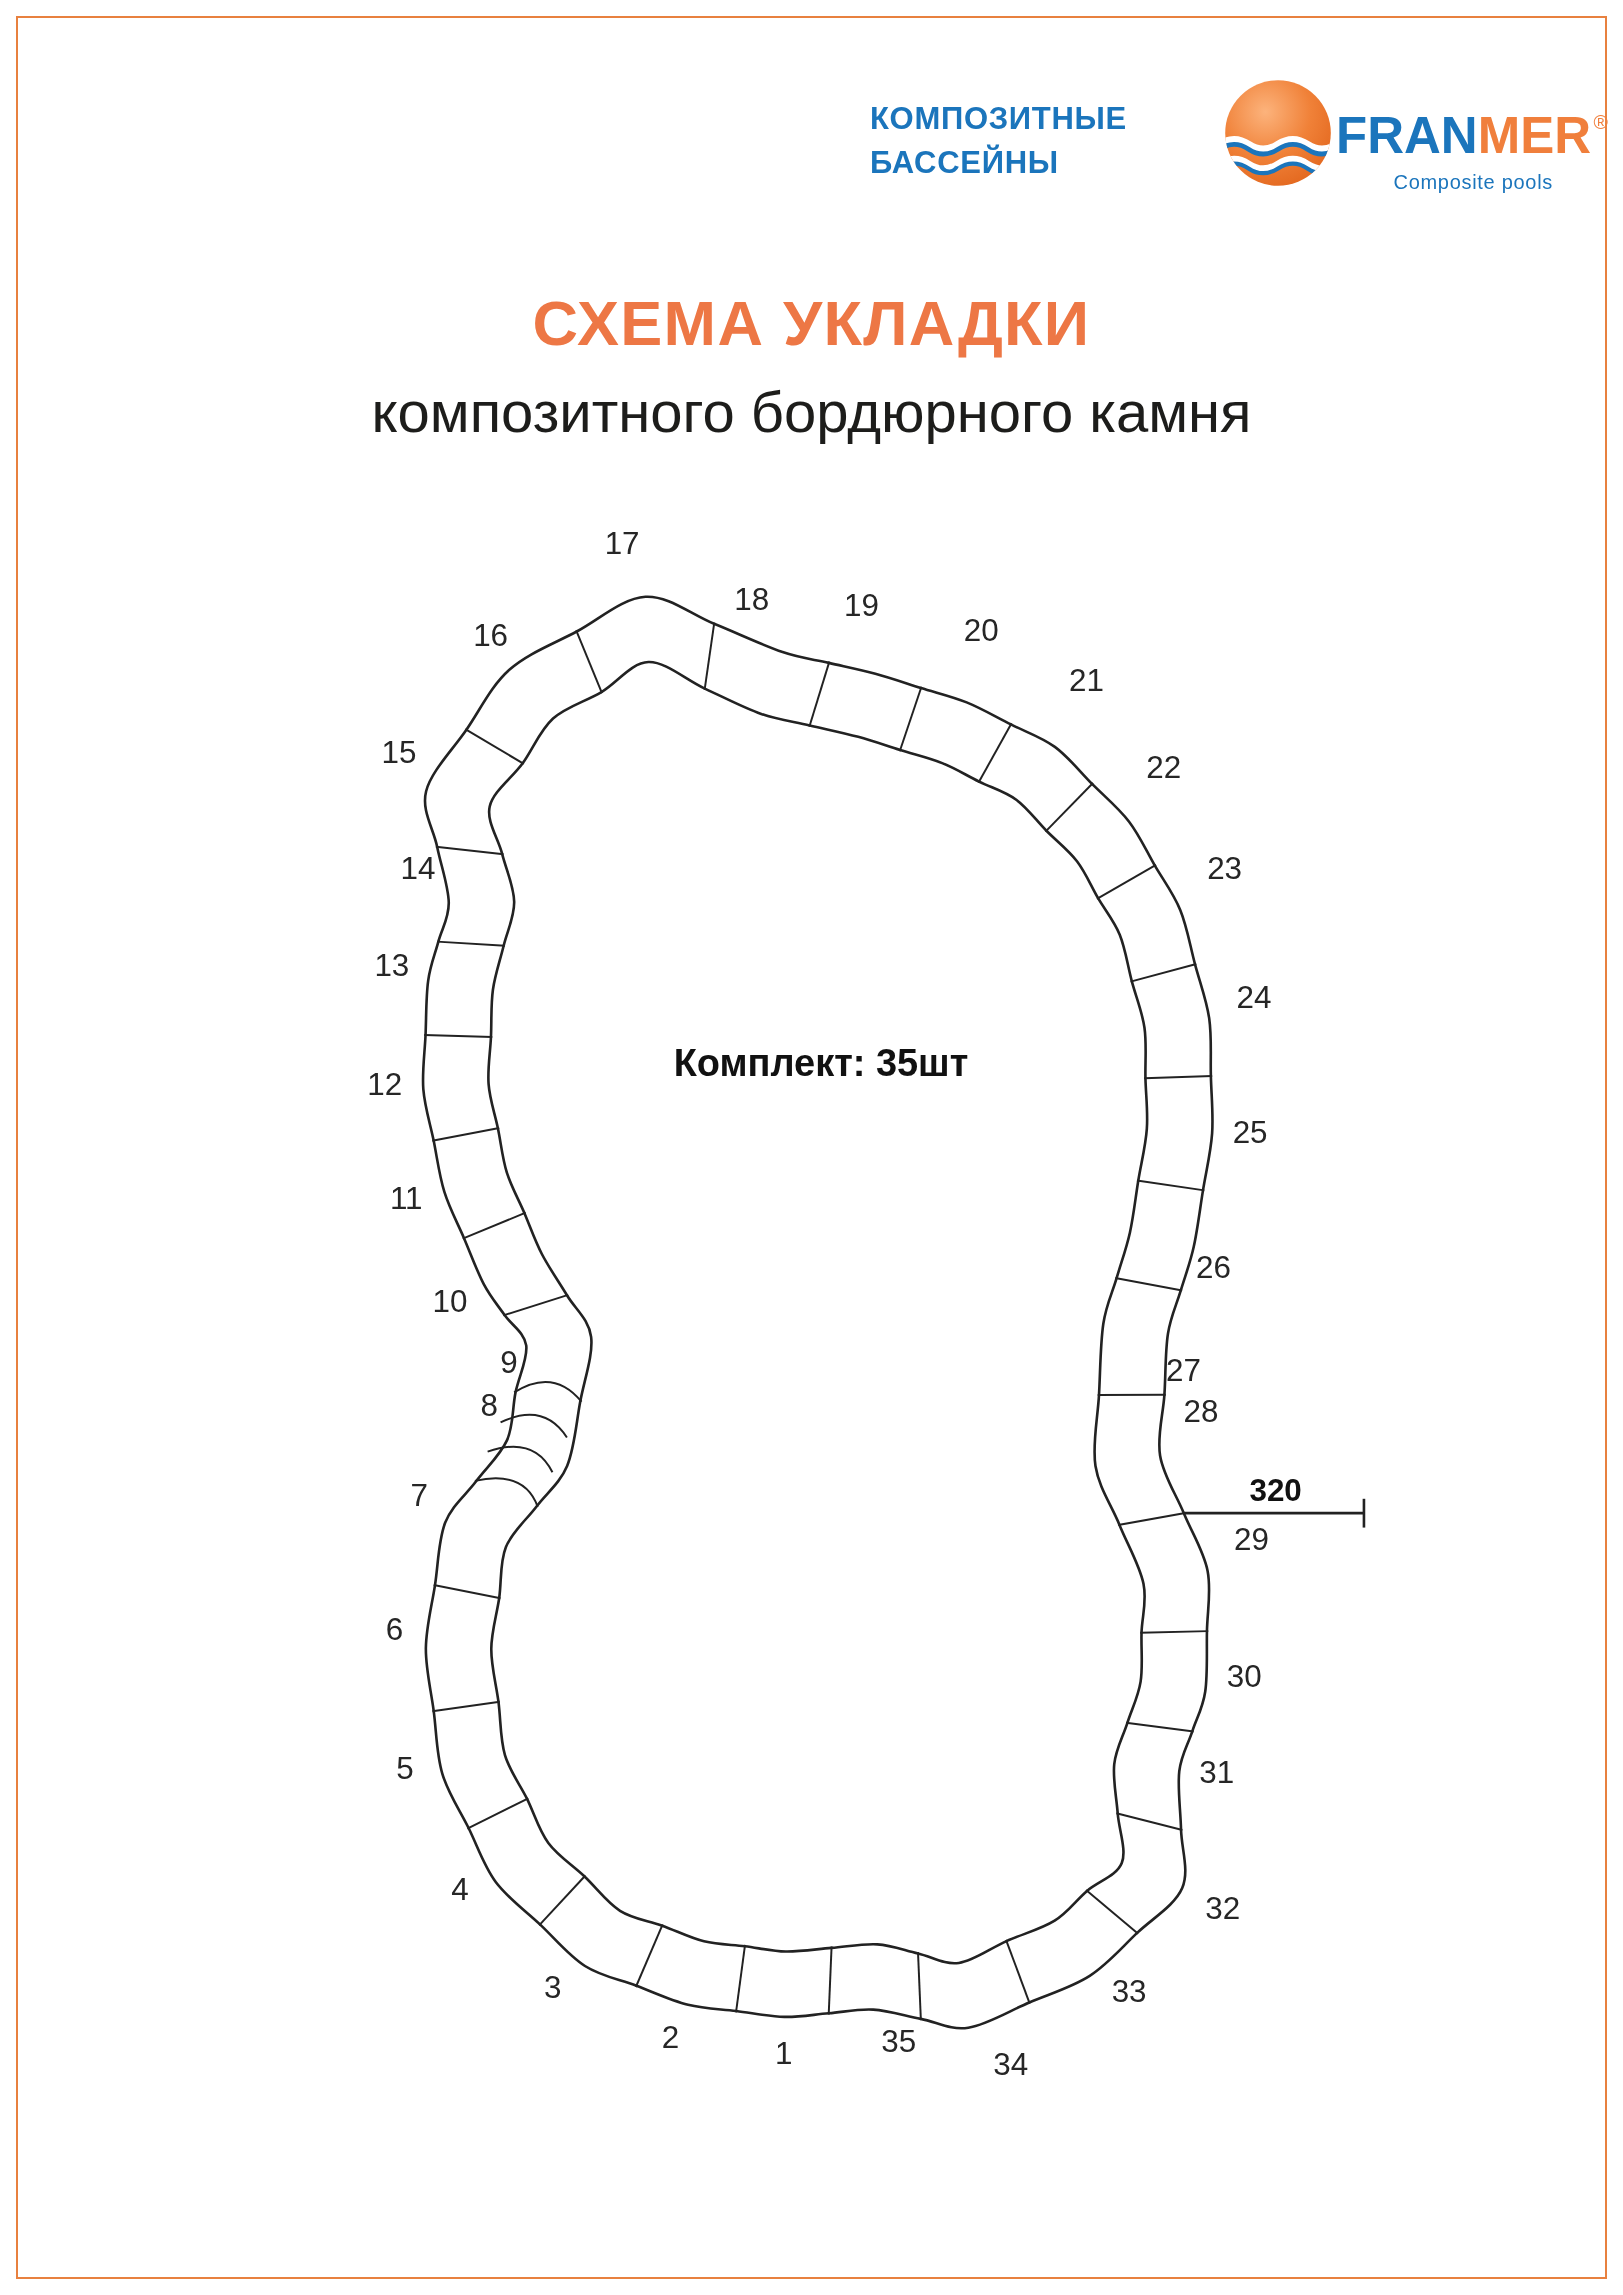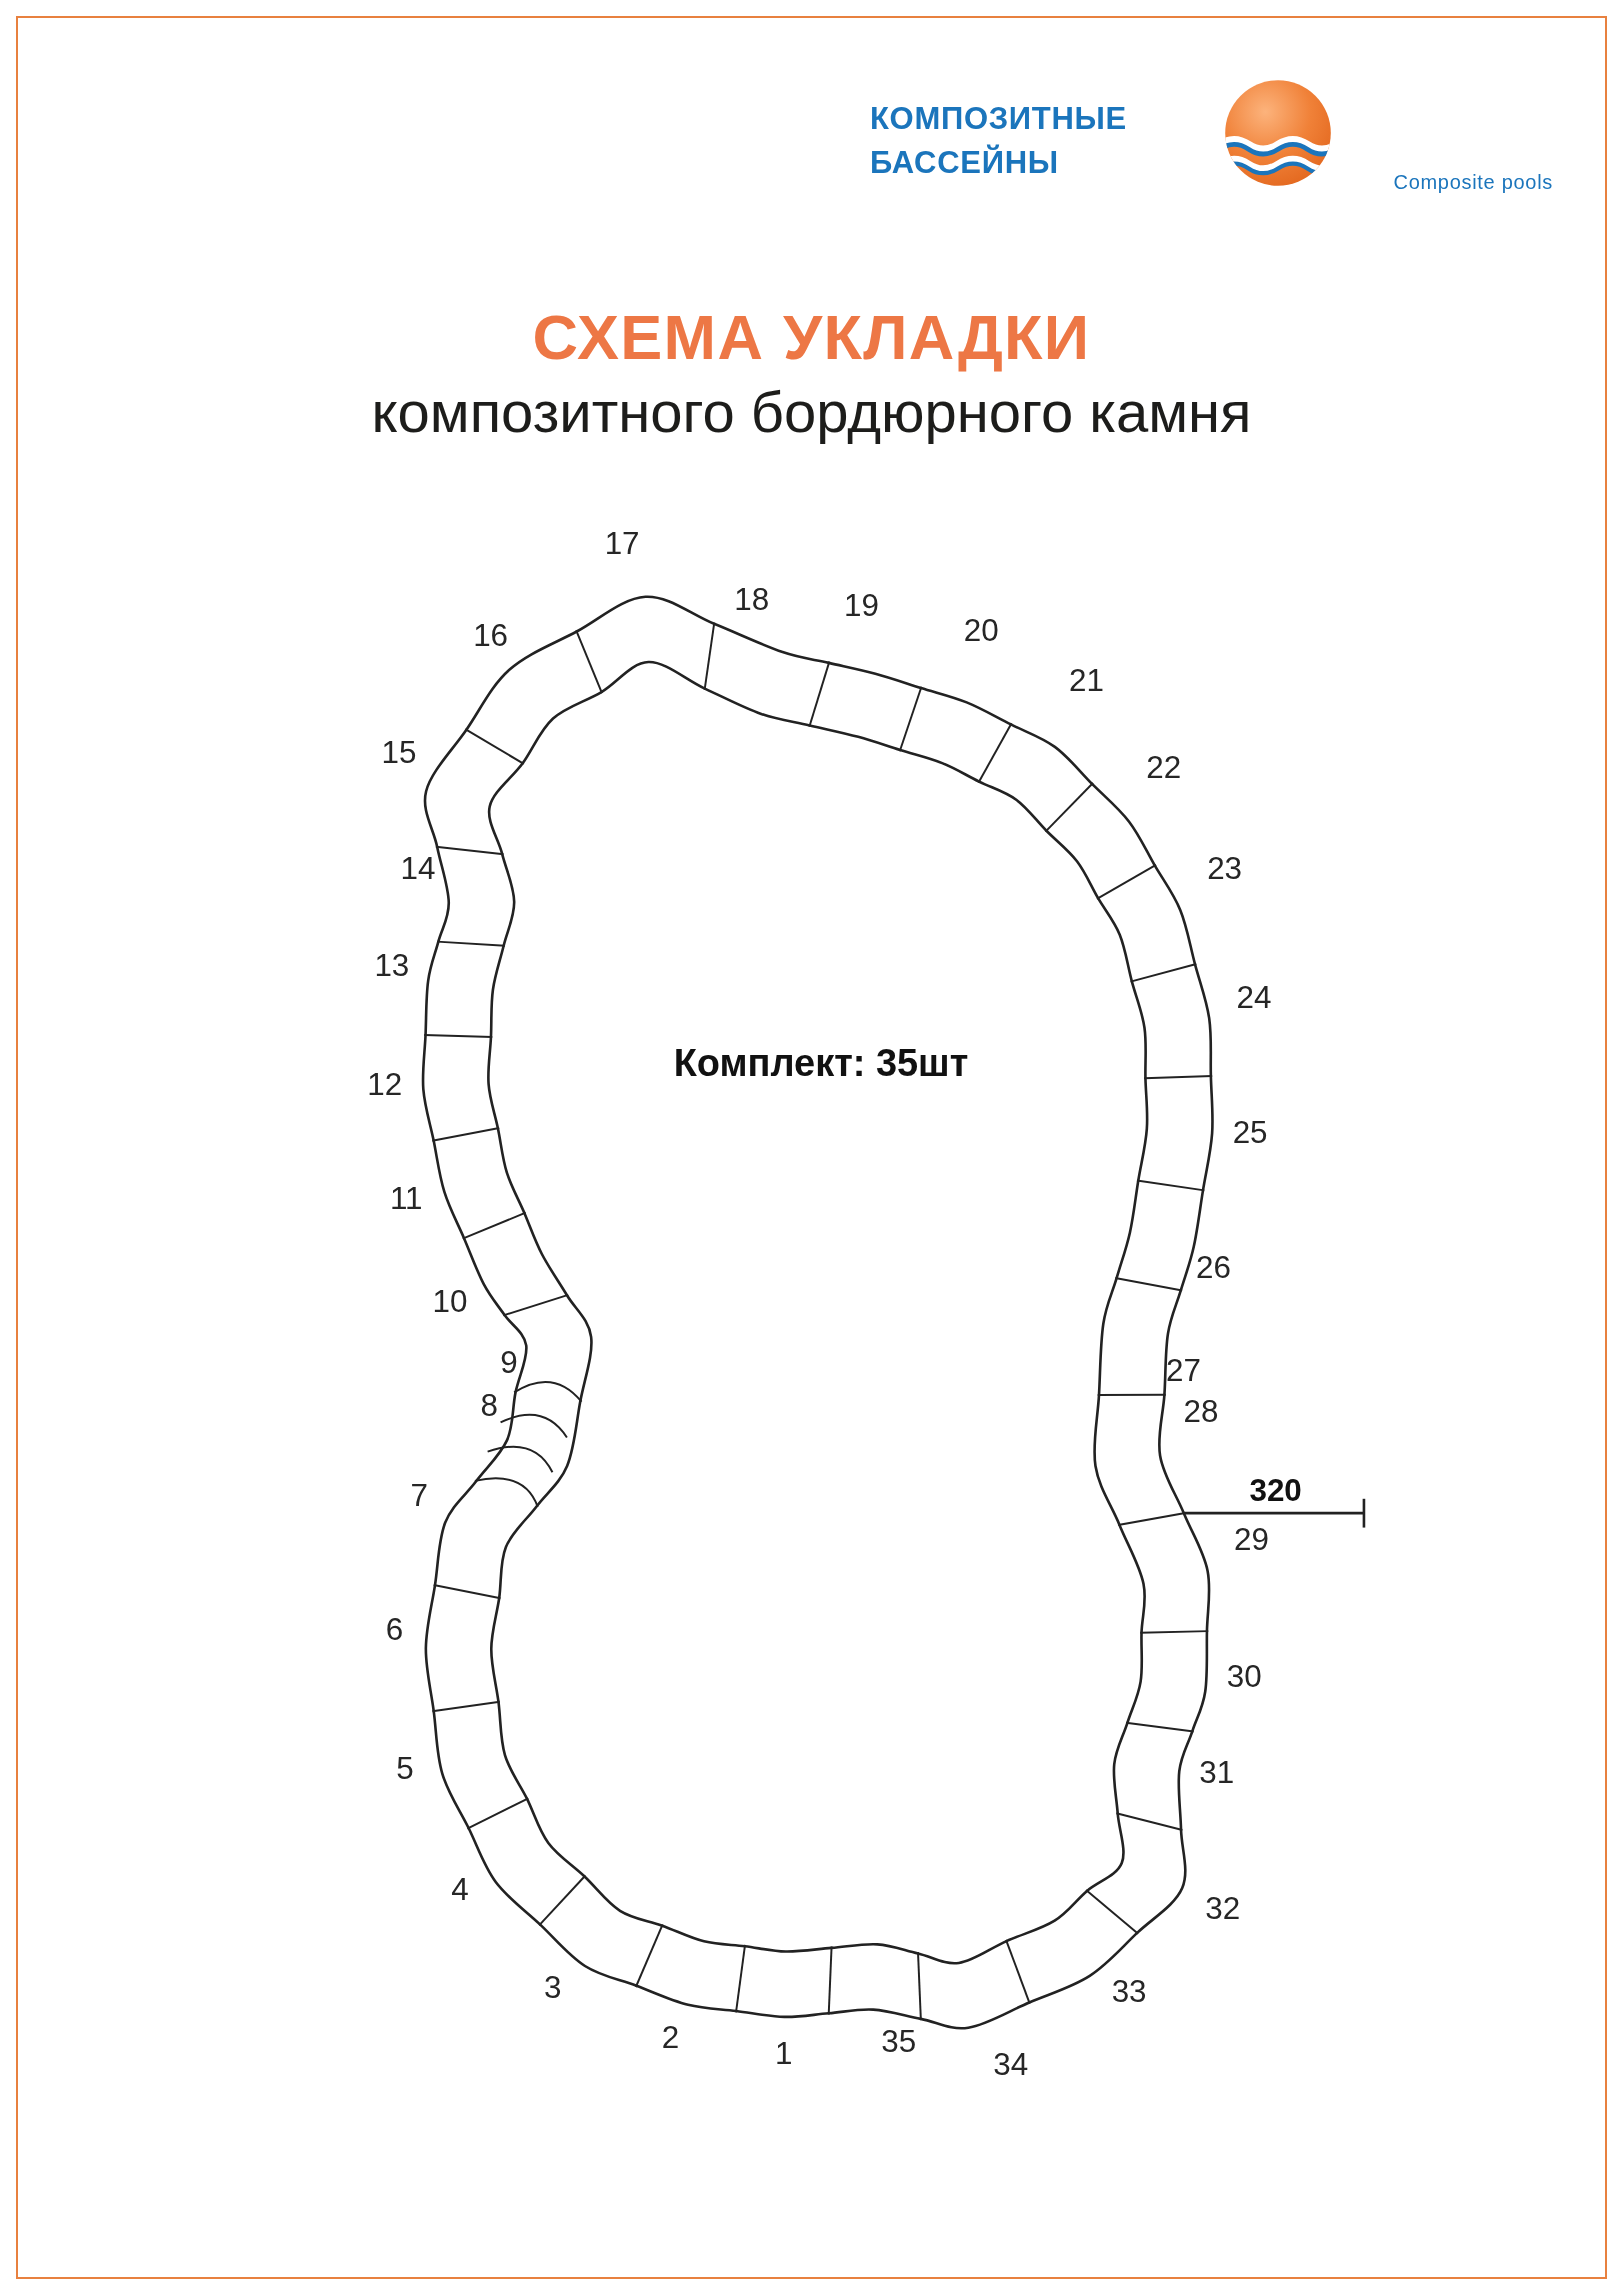--- a/index.html
+++ b/index.html
@@ -12,21 +12,21 @@
     color:#1b75bc;font-weight:700;font-size:31px;line-height:44px;letter-spacing:0.7px;}
   .logo-sphere{position:absolute;left:1218px;top:73px;width:120px;height:120px;}
   .brand-name{position:absolute;left:1336px;top:106px;font-size:51px;font-weight:700;letter-spacing:0;white-space:nowrap;}
   .fn-blue{color:#1b75bc;}
   .fn-orange{color:#f07f3c;}
   .reg{font-size:19.6px;color:#f07f3c;position:relative;top:-23.6px;margin-left:2.6px;font-weight:400;}
   .tagline{position:absolute;left:1336px;top:171px;width:217px;text-align:right;
     color:#1b75bc;font-size:20px;letter-spacing:0.7px;}
 
   
-  .title{position:absolute;left:0;right:0;top:301px;text-align:center;
+  .title{position:absolute;left:0;right:0;top:287px;text-align:center;
     color:#ed7745;font-size:63px;font-weight:700;letter-spacing:1.3px;}
   .subtitle{position:absolute;left:0;right:0;top:378px;text-align:center;
     color:#1d1d1b;font-size:58px;font-weight:400;}
   .model{position:absolute;left:0;right:0;top:478px;text-align:center;
     color:#1b75bc;font-size:41px;font-weight:400;}
 
   
   #pool-svg{position:absolute;left:0;top:0;width:1623px;height:2295px;}
   .band{fill:#ffffff;stroke:#222222;stroke-width:4;}
   .divider{stroke:#222222;stroke-width:3;fill:none;}
@@ -59,20 +59,21 @@
     </defs>
     <circle cx="100" cy="100" r="88" fill="url(#ballGrad)"></circle>
     <g clip-path="url(#ballClip)">
       <path d="M 2,120 q 25,-16 49,0 t 49,0 t 49,0 t 49,0" fill="none" stroke="#ffffff" stroke-width="14"></path>
       <path d="M 2,127 q 25,-16 49,0 t 49,0 t 49,0 t 49,0" fill="none" stroke="#1b75bc" stroke-width="8"></path>
       <path d="M 2,152 q 25,-16 49,0 t 49,0 t 49,0 t 49,0" fill="none" stroke="#ffffff" stroke-width="12"></path>
       <path d="M 2,159 q 25,-16 49,0 t 49,0 t 49,0 t 49,0" fill="none" stroke="#1b75bc" stroke-width="7"></path>
     </g>
   </svg>
 
+  <div class="brand-name"><span class="fn-blue">FRAN</span><span class="fn-orange">MER</span><span class="reg">®</span></div>
   <div class="tagline">Composite pools</div>
 
   <div class="title">СХЕМА УКЛАДКИ</div>
   <div class="subtitle">композитного бордюрного камня</div>
 
   <svg id="pool-svg" viewBox="0 0 2481 3508">
     <path id="band-outer" class="band" d="M 1198.9,3083.0 C 1175.3,3082.4 1149.8,3077.1 1125.3,3074.1 C 1100.8,3071.0 1077.3,3070.9 1051.8,3064.5 C 1026.4,3058.1 999.0,3045.3 972.8,3035.4 C 946.5,3025.6 918.7,3020.8 894.2,3005.2 C 869.6,2989.6 848.2,2963.0 825.4,2941.6 C 802.7,2920.2 776.0,2901.3 757.8,2876.8 C 739.6,2852.2 729.9,2821.9 716.3,2794.3 C 702.6,2766.7 684.9,2741.0 676.1,2711.2 C 667.2,2681.4 667.2,2647.4 663.0,2615.5 C 658.8,2583.5 650.7,2551.6 651.0,2519.6 C 651.3,2487.5 660.0,2455.3 664.9,2423.3 C 669.9,2391.3 670.1,2353.9 680.6,2327.4 C 691.1,2300.9 712.1,2285.3 727.8,2264.3 C 743.6,2243.3 765.0,2223.9 775.1,2201.3 C 785.1,2178.7 783.1,2152.8 788.0,2128.7 C 792.9,2104.5 807.2,2076.3 804.4,2056.5 C 801.7,2036.8 782.1,2025.6 771.3,2010.1 C 760.5,1994.5 750.0,1982.7 739.7,1963.2 C 729.3,1943.6 719.4,1916.1 709.3,1892.6 C 699.2,1869.1 687.0,1846.7 679.3,1821.9 C 671.5,1797.0 668.2,1769.6 662.9,1743.4 C 657.5,1717.2 649.2,1691.7 647.1,1664.8 C 645.1,1637.9 649.3,1609.6 650.5,1582.0 C 651.7,1554.4 651.2,1522.9 654.5,1499.2 C 657.7,1475.4 664.8,1459.3 670.1,1439.4 C 675.4,1419.5 686.3,1403.9 686.0,1379.7 C 685.7,1355.5 674.1,1322.9 668.3,1294.5 C 662.5,1266.1 643.9,1239.2 651.4,1209.4 C 658.8,1179.5 691.8,1146.3 713.0,1115.4 C 734.3,1084.5 750.5,1048.8 778.6,1023.8 C 806.7,998.7 846.9,983.8 881.6,965.2 C 916.2,946.6 951.7,914.0 986.7,912.1 C 1021.7,910.1 1056.7,939.4 1091.6,953.5 C 1126.6,967.6 1167.0,986.8 1196.3,996.7 C 1225.6,1006.7 1243.6,1007.7 1267.2,1013.2 C 1290.9,1018.7 1314.7,1023.4 1338.1,1029.8 C 1361.6,1036.2 1384.7,1044.3 1407.9,1051.6 C 1431.2,1058.9 1454.8,1064.3 1477.7,1073.6 C 1500.6,1082.9 1522.8,1096.0 1545.3,1107.3 C 1567.8,1118.6 1591.8,1126.5 1612.5,1141.6 C 1633.2,1156.8 1650.6,1179.3 1669.4,1198.2 C 1688.3,1217.2 1709.7,1234.7 1725.7,1255.6 C 1741.7,1276.4 1752.3,1300.5 1765.4,1323.1 C 1778.5,1345.7 1794.1,1366.0 1804.3,1391.2 C 1814.6,1416.3 1819.4,1446.4 1826.8,1474.0 C 1834.1,1501.6 1844.5,1528.6 1848.5,1557.0 C 1852.5,1585.5 1850.2,1615.5 1851.0,1644.7 C 1851.7,1674.0 1854.9,1703.4 1852.9,1732.5 C 1850.9,1761.5 1843.7,1790.3 1839.0,1819.2 C 1834.3,1848.1 1830.5,1880.3 1824.8,1905.8 C 1819.2,1931.3 1811.7,1950.1 1805.1,1972.2 C 1798.6,1994.4 1789.6,2012.0 1785.4,2038.6 C 1781.2,2065.2 1782.0,2100.8 1780.0,2131.8 C 1778.0,2162.9 1768.4,2194.9 1773.4,2225.1 C 1778.3,2255.3 1797.6,2283.8 1809.7,2313.1 C 1821.8,2342.5 1840.1,2371.2 1846.0,2401.2 C 1851.9,2431.2 1845.6,2462.6 1845.0,2493.3 C 1844.4,2524.0 1846.2,2559.9 1842.4,2585.5 C 1838.7,2611.0 1829.2,2626.2 1822.6,2646.5 C 1816.0,2666.8 1805.6,2682.4 1802.7,2707.5 C 1799.8,2732.6 1804.7,2767.2 1805.4,2796.9 C 1806.2,2826.7 1818.4,2859.8 1807.2,2886.1 C 1796.0,2912.4 1761.9,2932.3 1738.3,2954.6 C 1714.7,2977.0 1693.3,3002.5 1665.8,3020.2 C 1638.3,3037.9 1604.3,3047.7 1573.4,3060.9 C 1542.5,3074.1 1507.9,3095.3 1480.2,3099.5 C 1452.6,3103.7 1431.8,3090.6 1407.6,3086.0 C 1383.4,3081.4 1358.3,3073.3 1334.9,3071.9 C 1311.4,3070.5 1289.6,3075.6 1266.9,3077.5 C 1244.2,3079.3 1222.5,3083.6 1198.9,3083.0 Z"></path>
     <path id="band-inner" class="band" d="M 1201.1,2983.0 C 1179.0,2982.6 1159.5,2977.5 1138.7,2974.9 C 1117.9,2972.4 1097.2,2972.7 1076.2,2967.5 C 1055.1,2962.3 1033.6,2951.3 1012.2,2943.6 C 990.9,2935.8 967.6,2933.3 947.8,2920.8 C 928.0,2908.3 911.8,2885.7 893.6,2868.4 C 875.3,2851.1 852.8,2837.0 838.2,2817.2 C 823.5,2797.5 816.8,2772.1 805.7,2749.7 C 794.7,2727.3 779.2,2707.5 771.9,2682.8 C 764.6,2658.1 765.5,2628.6 762.0,2601.5 C 758.5,2574.5 750.8,2546.9 751.0,2520.4 C 751.2,2494.0 759.3,2468.7 763.1,2442.7 C 766.8,2416.7 763.9,2388.0 773.4,2364.6 C 782.9,2341.3 804.6,2323.3 820.2,2302.7 C 835.8,2282.0 855.8,2267.4 866.9,2240.7 C 878.1,2214.0 880.9,2175.2 887.0,2142.3 C 893.1,2109.5 907.0,2070.5 903.6,2043.5 C 900.2,2016.4 879.2,2001.0 866.7,1979.9 C 854.1,1958.8 839.1,1937.8 828.3,1916.8 C 817.5,1895.9 810.6,1875.2 801.7,1854.4 C 792.8,1833.6 781.5,1813.8 774.7,1792.1 C 768.0,1770.5 765.8,1747.1 761.1,1724.6 C 756.5,1702.1 748.6,1680.5 746.9,1657.2 C 745.1,1633.9 749.4,1609.1 750.5,1585.0 C 751.6,1561.0 750.3,1536.1 753.5,1512.8 C 756.8,1489.6 764.5,1468.0 769.9,1445.6 C 775.3,1423.2 786.4,1401.6 786.0,1378.3 C 785.6,1355.0 773.9,1329.8 767.7,1305.5 C 761.5,1281.2 743.4,1255.8 748.6,1232.6 C 753.8,1209.5 782.8,1189.0 799.0,1166.6 C 815.1,1144.2 825.3,1116.4 845.4,1098.2 C 865.5,1080.1 895.1,1072.2 919.4,1057.8 C 943.8,1043.4 965.0,1012.8 991.3,1011.9 C 1017.6,1011.1 1048.6,1039.3 1077.4,1052.5 C 1106.1,1065.7 1137.0,1081.9 1163.7,1091.3 C 1190.4,1100.6 1213.1,1102.9 1237.8,1108.8 C 1262.5,1114.6 1288.8,1120.0 1311.9,1126.2 C 1334.9,1132.5 1354.6,1139.7 1376.1,1146.4 C 1397.5,1153.1 1420.2,1158.3 1440.3,1166.4 C 1460.4,1174.4 1477.8,1185.4 1496.7,1194.7 C 1515.6,1204.0 1536.3,1209.8 1553.5,1222.4 C 1570.6,1234.9 1584.1,1254.1 1599.6,1269.8 C 1615.0,1285.4 1633.2,1299.3 1646.3,1316.4 C 1659.5,1333.6 1667.7,1354.1 1678.6,1372.9 C 1689.5,1391.6 1703.1,1407.6 1711.7,1428.8 C 1720.3,1450.0 1723.9,1476.3 1730.2,1500.0 C 1736.5,1523.7 1746.0,1546.3 1749.5,1571.0 C 1753.0,1595.7 1750.4,1622.5 1751.0,1648.3 C 1751.6,1674.0 1755.0,1699.4 1753.1,1725.5 C 1751.3,1751.6 1744.3,1778.4 1740.0,1804.8 C 1735.7,1831.3 1732.7,1859.3 1727.2,1884.2 C 1721.7,1909.0 1713.6,1930.6 1706.9,1953.8 C 1700.1,1977.0 1691.1,1993.7 1686.6,2023.4 C 1682.1,2053.1 1682.0,2095.9 1680.0,2132.2 C 1678.0,2168.4 1669.4,2207.8 1674.6,2240.9 C 1679.8,2274.0 1699.1,2300.9 1711.3,2330.9 C 1723.5,2360.8 1742.4,2393.3 1748.0,2420.8 C 1753.6,2448.3 1745.7,2470.7 1745.0,2495.7 C 1744.3,2520.6 1747.2,2547.6 1743.6,2570.5 C 1740.0,2593.5 1730.1,2612.5 1723.4,2633.5 C 1716.7,2654.5 1705.8,2673.4 1703.3,2696.5 C 1700.8,2719.6 1706.7,2746.8 1708.6,2772.1 C 1710.5,2797.3 1722.6,2828.2 1714.8,2847.9 C 1707.0,2867.6 1678.8,2875.7 1661.7,2890.4 C 1644.6,2905.0 1632.7,2923.0 1612.2,2935.8 C 1591.7,2948.6 1563.0,2956.3 1538.6,2967.1 C 1514.2,2977.9 1488.3,2997.4 1465.8,3000.5 C 1443.2,3003.7 1424.2,2990.8 1403.4,2986.0 C 1382.6,2981.3 1363.2,2973.5 1341.1,2972.1 C 1319.1,2970.7 1294.4,2975.7 1271.1,2977.5 C 1247.8,2979.4 1223.2,2983.4 1201.1,2983.0 Z"></path>
     <g id="dividers">
         <line x1="1125.1" y1="3076.0" x2="1138.9" y2="2973.0" class="divider"></line>

